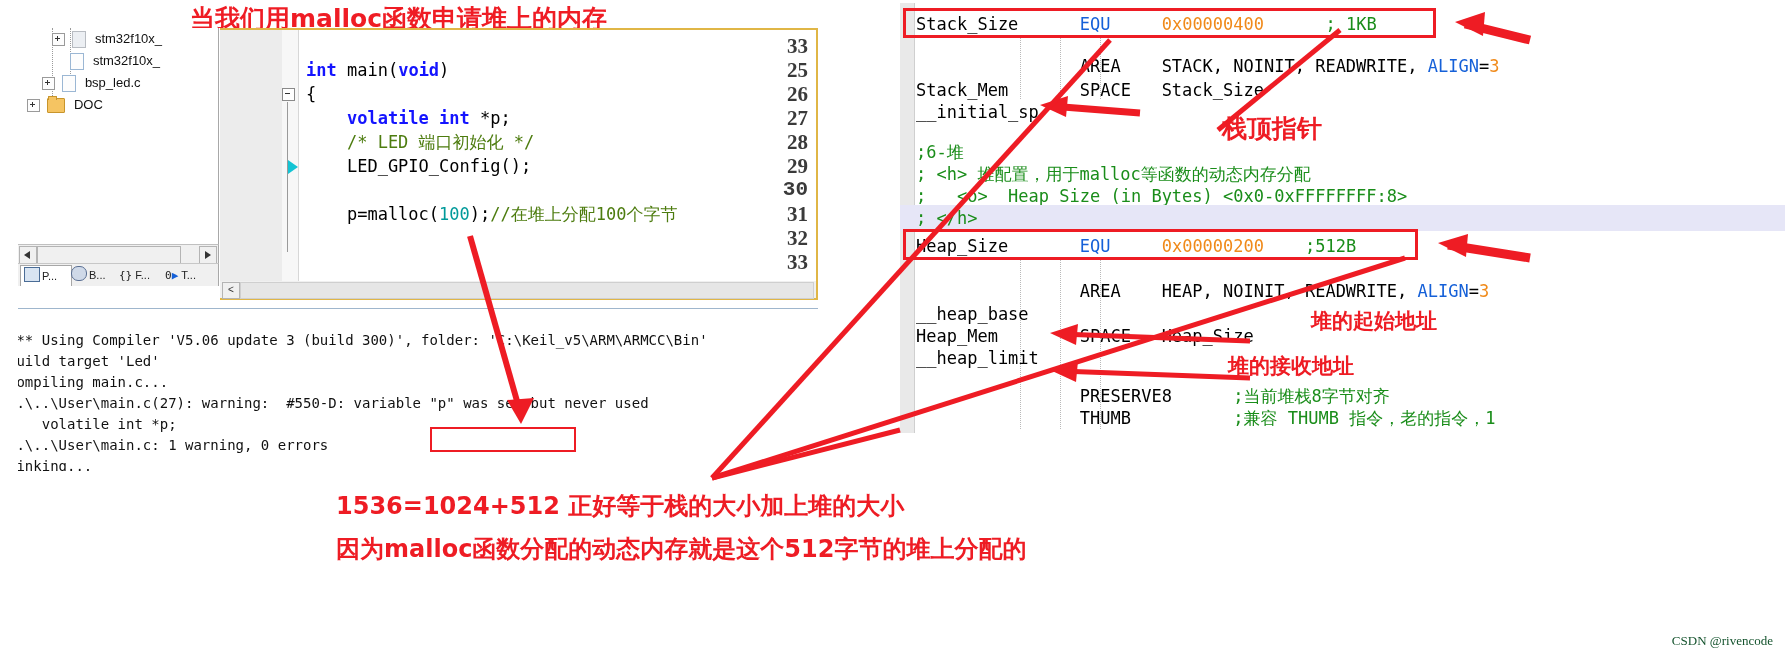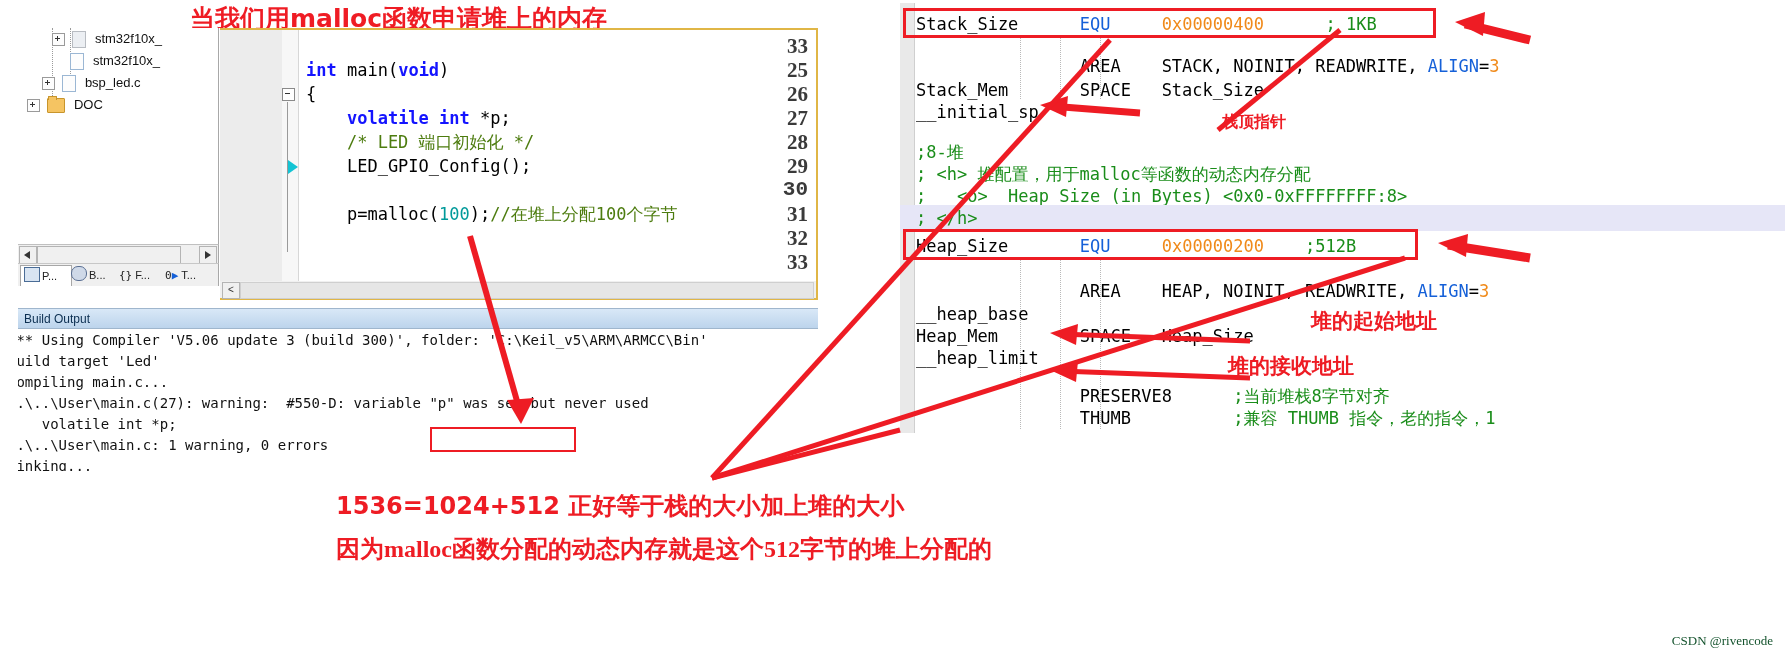--- a/index.html
+++ b/index.html
@@ -254,21 +254,20 @@
       </div>
   <div class="fold-box" style="left: 62px; top: 58px;"></div>
     </div>
 
   <div id="editor-hscroll">
     <div id="eh-left">&lt;</div>
     <div id="eh-track"></div>
   </div>
 
   <div id="build-output">
-    <div id="bo-header">Build Output</div>
     <div id="bo-body">
         <div class="bo-line" style="top: 0px;">*** Using Compiler 'V5.06 update 3 (build 300)', folder: 'C:\Keil_v5\ARM\ARMCC\Bin'</div>
         <div class="bo-line" style="top: 21px;">Build target 'Led'</div>
         <div class="bo-line" style="top: 42px;">compiling main.c...</div>
         <div class="bo-line" style="top: 63px;">..\..\User\main.c(27): warning:  #550-D: variable "p" was set but never used</div>
         <div class="bo-line" style="top: 84px;">    volatile int *p;</div>
         <div class="bo-line" style="top: 105px;">..\..\User\main.c: 1 warning, 0 errors</div>
         <div class="bo-line" style="top: 126px;">linking...</div>
       </div>
   </div>
@@ -280,21 +279,21 @@
   <div class="guide" style="left:160px;top:34px;height:62px;"></div>
   <div class="guide" style="left:200px;top:34px;height:62px;"></div>
   <div class="guide" style="left:120px;top:256px;height:170px;"></div>
   <div class="guide" style="left:160px;top:256px;height:170px;"></div>
   <div class="guide" style="left:200px;top:256px;height:170px;"></div>
   <div id="asm-lines">
       <div class="asm-line" style="top: 8px;"><span>Stack_Size      </span><span class="a-kw">EQU</span><span>     </span><span class="a-hex">0x00000400</span><span>      </span><span class="a-cmt">; 1KB</span></div>
       <div class="asm-line" style="top: 50px;"><span>                AREA    STACK, NOINIT, READWRITE, </span><span class="a-kw">ALIGN</span><span>=</span><span class="a-num">3</span></div>
       <div class="asm-line" style="top: 74px;"><span>Stack_Mem       SPACE   Stack_Size</span></div>
       <div class="asm-line" style="top: 96px;"><span>__initial_sp</span></div>
-      <div class="asm-line" style="top: 136px;"><span class="a-cmt">;8-堆</span></div>
+      <div class="asm-line" style="top: 136px;"><span class="a-cmt">;6-堆</span></div>
       <div class="asm-line" style="top: 158px;"><span class="a-cmt">; &lt;h&gt; 堆配置，用于malloc等函数的动态内存分配</span></div>
       <div class="asm-line" style="top: 180px;"><span class="a-cmt">;   &lt;o&gt;  Heap Size (in Bytes) &lt;0x0-0xFFFFFFFF:8&gt;</span></div>
       <div class="asm-line hl" style="top: 202px;"><span class="a-cmt">; &lt;/h&gt;</span></div>
       <div class="asm-line" style="top: 230px;"><span>Heap_Size       </span><span class="a-kw">EQU</span><span>     </span><span class="a-hex">0x00000200</span><span>    </span><span class="a-cmt">;512B</span></div>
       <div class="asm-line" style="top: 275px;"><span>                AREA    HEAP, NOINIT, READWRITE, </span><span class="a-kw">ALIGN</span><span>=</span><span class="a-num">3</span></div>
       <div class="asm-line" style="top: 298px;"><span>__heap_base</span></div>
       <div class="asm-line" style="top: 320px;"><span>Heap_Mem        SPACE   Heap_Size</span></div>
       <div class="asm-line" style="top: 342px;"><span>__heap_limit</span></div>
       <div class="asm-line" style="top: 380px; text-align: center;"><span>                PRESERVE8      </span><span class="a-cmt">;当前堆栈8字节对齐</span></div>
       <div class="asm-line" style="top: 402px;"><span>                THUMB          </span><span class="a-cmt">;兼容 THUMB 指令，老的指令，1</span></div>
@@ -347,20 +346,20 @@
   <g>
     <line x1="900" y1="430" x2="712" y2="478" stroke="#ee1c24" stroke-width="5"></line>
   </g>
 
   <g>
     <line x1="470" y1="236" x2="519" y2="408" stroke="#ee1c24" stroke-width="6"></line>
     <polygon points="507,400 534,398 521,424" fill="#ee1c24"></polygon>
   </g>
 </svg>
 
-<div class="anno-text" style="left:1222px;top:112px;font-size:16px;">栈顶指针</div>
+<div class="anno-text" style="left:1222px;top:112px;font-size:25px;">栈顶指针</div>
 <div class="anno-text" style="left:1311px;top:307px;font-size:21px;">堆的起始地址</div>
 <div class="anno-text" style="left:1228px;top:352px;font-size:21px;">堆的接收地址</div>
 
 <div class="anno-text" style="left:336px;top:490px;font-size:24px;">1536=1024+512  正好等于栈的大小加上堆的大小</div>
-<div class="anno-text" style="left:336px;top:533px;font-size:24px;font-family:Liberation Serif, serif;">因为malloc函数分配的动态内存就是这个512字节的堆上分配的</div>
+<div class="anno-text" style="left:336px;top:533px;font-size:24px;">因为malloc函数分配的动态内存就是这个512字节的堆上分配的</div>
 
 <div id="watermark">CSDN @rivencode</div>
 
 </body></html>

